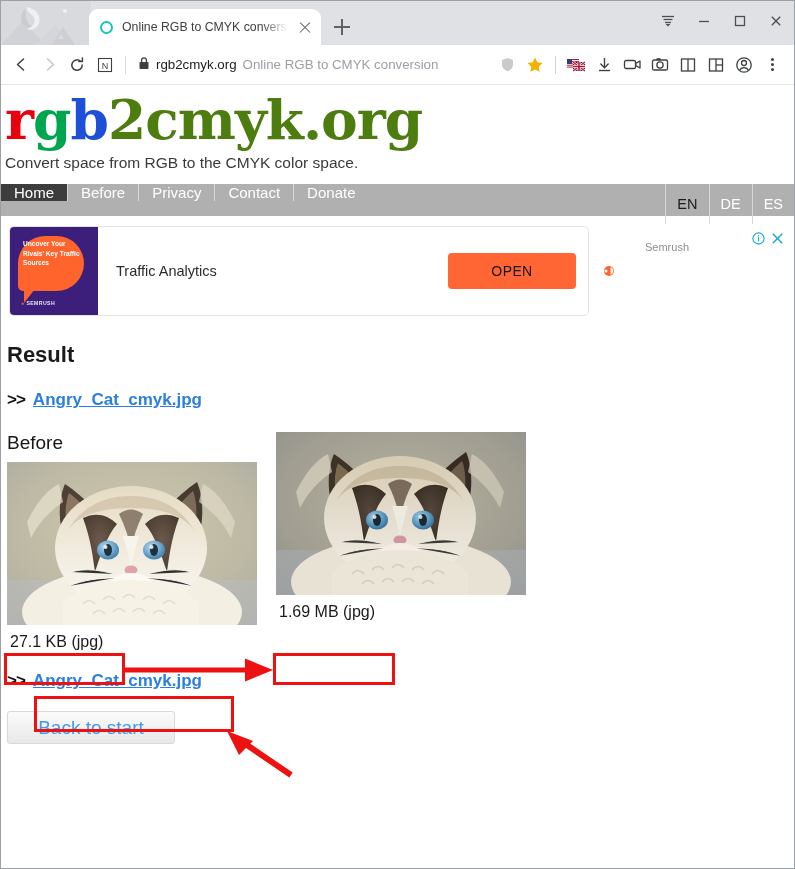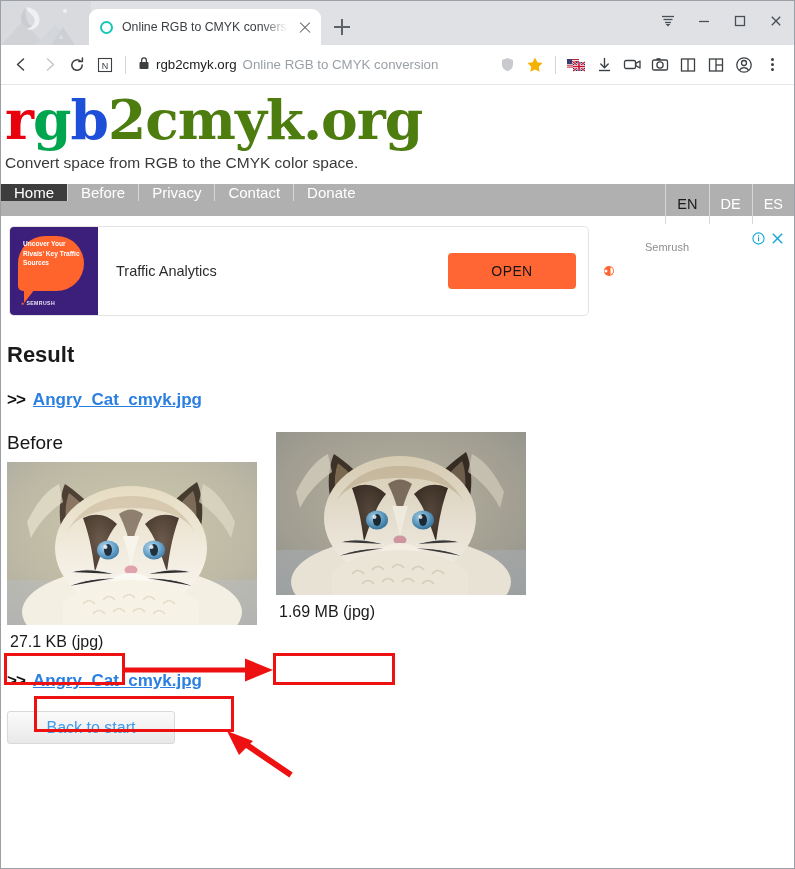--- a/index.html
+++ b/index.html
@@ -196,21 +196,21 @@
   .col.right { margin-left: 19px; }
   .col h3 { font-size: 19px; color: #161616; font-weight: normal; margin-bottom: 8px; }
   .photo { width: 250px; height: 163px; position: relative; overflow: hidden; }
   .size-lbl { font-size: 16px; color: #1a1a1a; margin-top: 6px; display: inline-block; padding: 2px 3px; }
 
   .backbtn {
     margin: 20px 0 0 6px;
     width: 168px; height: 33px;
     background: linear-gradient(#fbfbfb,#e8e8e8);
     border: 1px solid #d9d9d9; border-radius: 3px;
-    color: #3f9ae8; font-size: 16px;
+    color: #3f9ae8; font-size: 19px;
     font-family: "Liberation Sans", sans-serif; cursor: pointer;
   }
 
   
   .anno-box { position: absolute; border: 3px solid #ee1111; pointer-events: none; }
   .anno-arrow { position: absolute; pointer-events: none; }
   .anno-label {
     position: absolute; background: #ee1111; color: #fff;
     font-weight: bold; font-size: 27px; letter-spacing: 1px;
     padding: 5px 11px 7px; white-space: nowrap;

